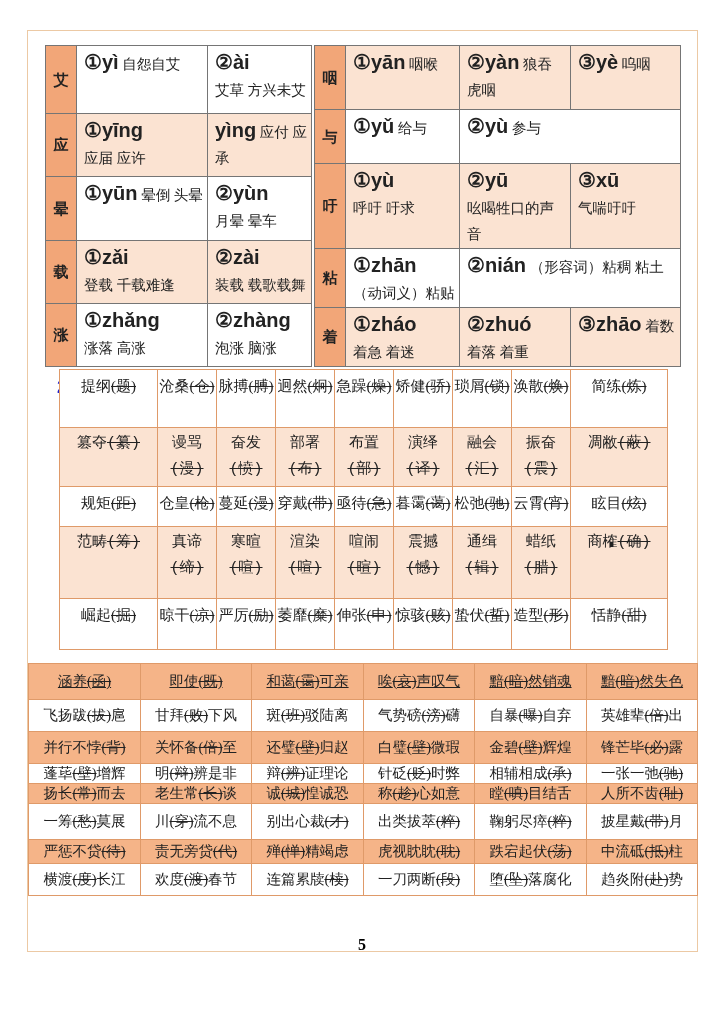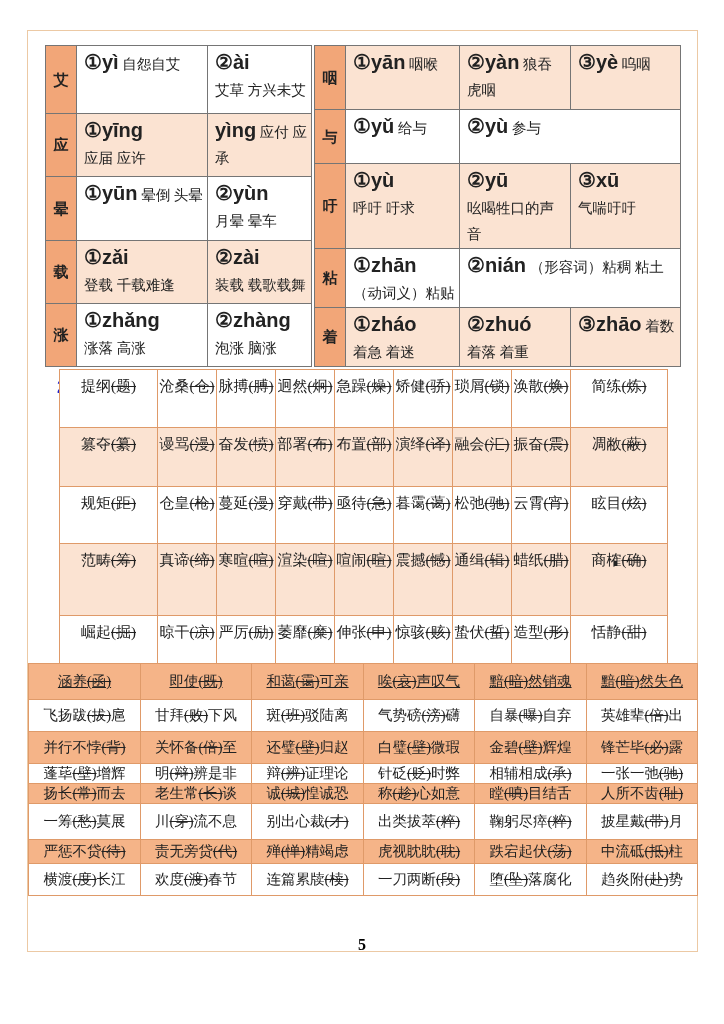--- a/index.html
+++ b/index.html
@@ -37,21 +37,21 @@
   .title-text { color:var(--title-brown,#96420f); }
 
   
   .homo { position:absolute; top:369px; left:59px; }
   .homo td {
     border:1px solid var(--border-orange,#df9a69);
     text-align:center; vertical-align:top;
     font-size:15px; line-height:26px; padding:3px 1px 1px 1px;
     background:#ffffff;
   }
-  .homo tr.shade td { background:var(--peach,#fbe3d2); }
+  .homo tr.shade td { background:var(--peach,#fbe3d2);font-family:Liberation Mono, monospace; }
 
   
   .idiom { position:absolute; top:663px; left:28px; }
   .idiom td {
     border:1px solid var(--border-orange,#df9a69);
     text-align:center; vertical-align:middle;
     font-size:14.5px; background:#ffffff; padding:0 1px;
   }
   .idiom tr.orange td { background:var(--accent2,#f5b488); }
 
@@ -231,21 +231,21 @@
         <td><span>篡夺</span><span class="strike">(纂)</span></td>
         <td><span>谩骂</span><span class="strike">(漫)</span></td>
         <td><span>奋发</span><span class="strike">(愤)</span></td>
         <td><span>部署</span><span class="strike">(布)</span></td>
         <td><span>布置</span><span class="strike">(部)</span></td>
         <td><span>演绎</span><span class="strike">(译)</span></td>
         <td><span>融会</span><span class="strike">(汇)</span></td>
         <td><span>振奋</span><span class="strike">(震)</span></td>
         <td><span>凋敝</span><span class="strike">(蔽)</span></td>
       </tr>
-      <tr style="height: 57px;">
+      <tr style="height: 40px;">
         <td><span>规矩</span><span class="strike">(距)</span></td>
         <td><span>仓皇</span><span class="strike">(枪)</span></td>
         <td><span>蔓延</span><span class="strike">(漫)</span></td>
         <td><span>穿戴</span><span class="strike">(带)</span></td>
         <td><span>亟待</span><span class="strike">(急)</span></td>
         <td><span>暮霭</span><span class="strike">(蔼)</span></td>
         <td><span>松弛</span><span class="strike">(驰)</span></td>
         <td><span>云霄</span><span class="strike">(宵)</span></td>
         <td><span>眩目</span><span class="strike">(炫)</span></td>
       </tr>

